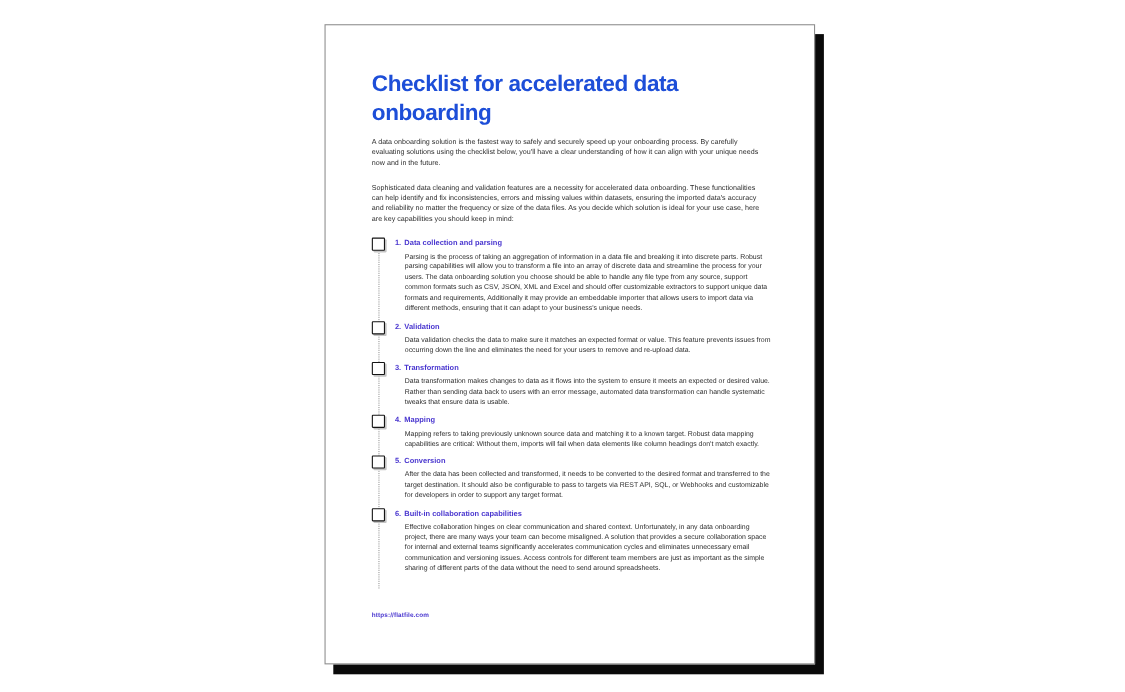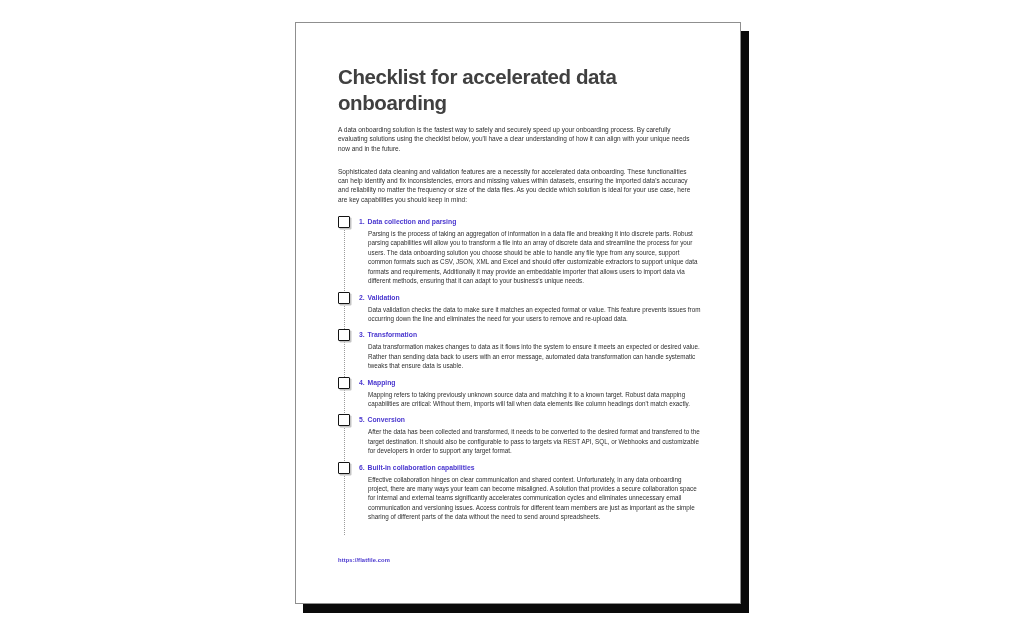--- a/index.html
+++ b/index.html
@@ -25,21 +25,21 @@
   .page-content {
     position: absolute;
     left: 42px; top: 41px;
     width: 362px;
   }
   h1.doc-title {
     font-size: 20.5px;
     line-height: 26px;
     font-weight: bold;
     letter-spacing: -0.4px;
-    color: #404040;
+    color: #1d4ed8;
     max-width: 330px;
     margin-bottom: 9px;
   }
   .intro {
     font-size: 6.5px;
     line-height: 9.3px;
     color: #2e2e2e;
     width: 360px;
   }
   .section-intro {

